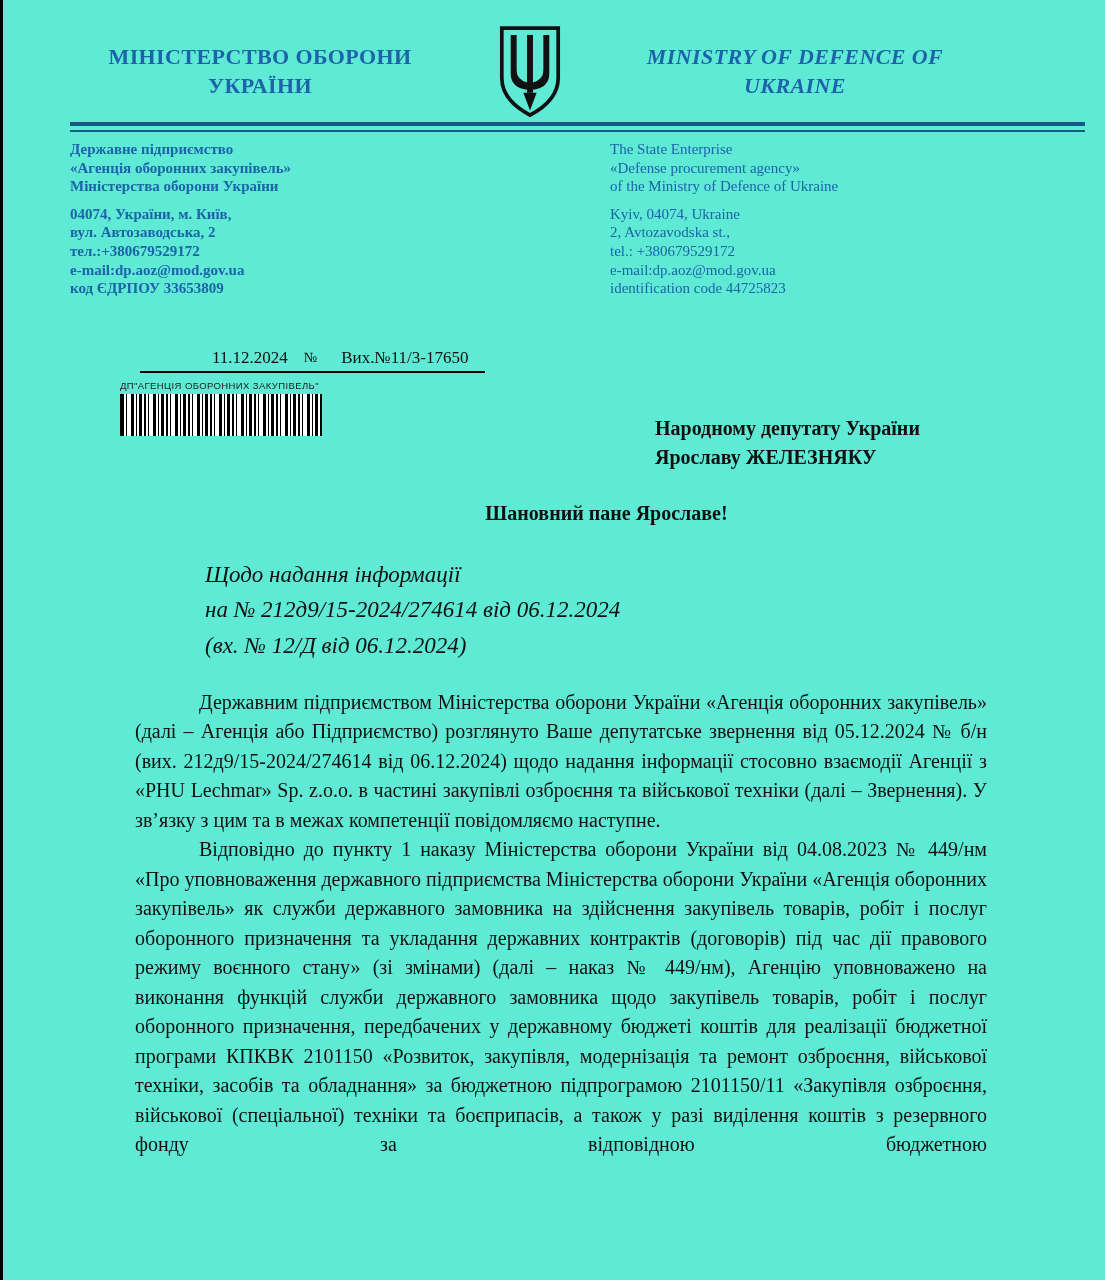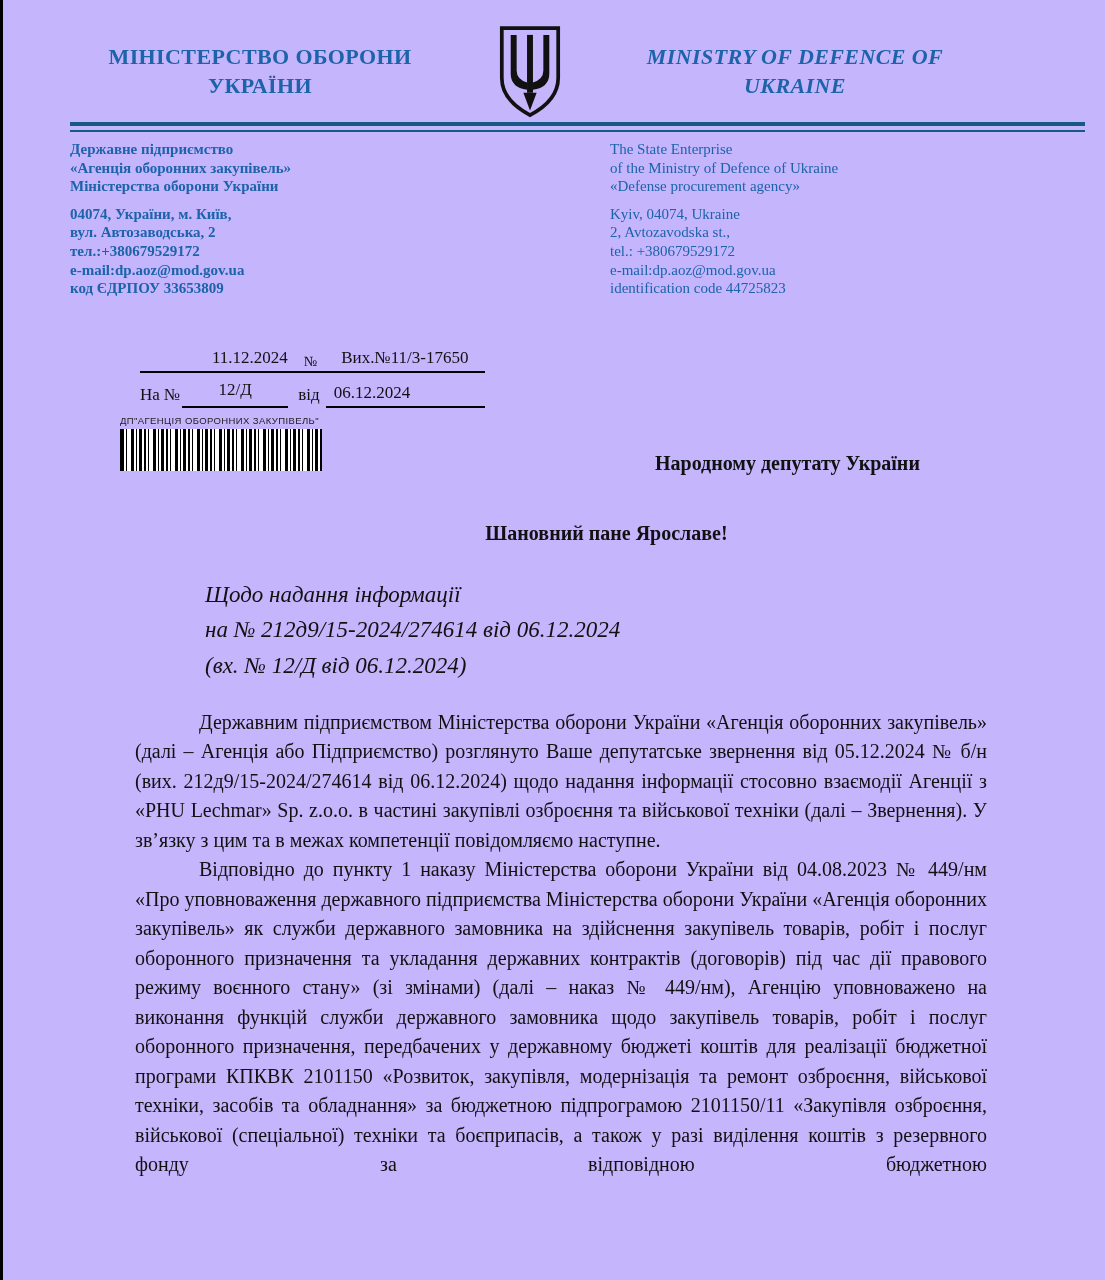--- a/index.html
+++ b/index.html
@@ -1,19 +1,19 @@
 <!DOCTYPE html>
 <html style="--letterhead-blue: #1c63a9; --rule-blue: #155a87; --text: #111111;"><head>
 <meta charset="utf-8">
 <style>
   * { margin:0; padding:0; box-sizing:border-box; }
   html,body { background:#ffffff; }
   .page {
     position:relative; width:1105px; height:1280px; margin:0 auto;
-    background:#c4b5fd; color:var(--text,#111);
+    background:#5eead4; color:var(--text,#111);
     font-family:"Liberation Serif", serif; overflow:hidden;
   }
   .scan-edge { position:absolute; left:0; top:0; width:3px; height:1280px; background:#000; }
 
   
   .letterhead { display:flex; align-items:center; padding:26px 70px 2px 70px; }
   .lh-title {
     color:var(--letterhead-blue,#1c63a9); font-weight:bold; font-size:22px;
     line-height:1.3; text-align:center; letter-spacing:0.4px;
   }
@@ -29,21 +29,21 @@
 
   
   .contacts { display:flex; padding:8px 70px 0 70px; color:var(--letterhead-blue,#1c63a9); font-size:15px; }
   .contact-col { text-align:left; line-height:1.24; }
   .contact-ua { width:380px; font-weight:bold; }
   .contact-en { width:425px; padding-right:55px; }
   .contact-name { margin-bottom:9px; }
 
   
   .ref-block { margin:50px 0 0 140px; width:345px; font-size:17px; }
-  .ref-row1 { display:flex; align-items:flex-end; border-bottom:2px solid #000; padding-bottom:3px; }
+  .ref-row1 { display:flex; align-items:flex-start; border-bottom:2px solid #000; padding-bottom:3px; }
   .ref-out-date { margin-left:72px; }
   .ref-no-sign { margin-left:16px; font-size:14px; position:relative; top:2px; }
   .ref-out-number { margin-left:24px; }
   .ref-row2 { display:flex; align-items:flex-end; margin-top:10px; }
   .ref-na { padding-bottom:3px; white-space:nowrap; }
   .ref-in-number { width:112px; border-bottom:2px solid #000; text-align:center; margin-left:2px; }
   .ref-in-number span { position:relative; top:-6px; display:inline-block; }
   .ref-vid { padding:0 6px 3px 10px; white-space:nowrap; }
   .ref-in-date { width:168px; border-bottom:2px solid #000; text-align:left; padding:0 0 3px 8px; }
 
@@ -59,21 +59,21 @@
     background:repeating-linear-gradient(90deg,
       #000 0px,#000 2px,#fff 2px,#fff 4px,
       #000 4px,#000 5px,#fff 5px,#fff 9px,
       #000 9px,#000 12px,#fff 12px,#fff 14px,
       #000 14px,#000 15px,#fff 15px,#fff 17px,
       #000 17px,#000 20px,#fff 20px,#fff 22px);
     border-left:2px solid #000; border-right:2px solid #000;
   }
   .recipient { margin-left:285px; margin-top:34px; font-weight:bold; font-size:20px; line-height:1.45; }
 
-  .salutation { margin-top:44px; padding-left:108px; text-align:center; font-weight:bold; font-size:20px; }
+  .salutation { margin-top:30px; padding-left:108px; text-align:center; font-weight:bold; font-size:20px; }
 
   .subject { margin:32px 0 0 205px; font-style:italic; font-size:23px; line-height:1.55; }
 
   .body-text { margin:24px 118px 0 135px; text-align:justify; font-size:20px; line-height:1.475; }
   .body-text p { text-indent:64px; }
   .body-text p.cut { text-align-last:justify; }
 </style>
 </head>
 <body>
 
@@ -110,54 +110,49 @@
         <div>вул. Автозаводська, 2</div>
         <div>тел.:+380679529172</div>
         <div>e-mail:dp.aoz@mod.gov.ua</div>
         <div>код ЄДРПОУ 33653809</div>
       </div>
     </div>
     <div class="lh-emblem"></div>
     <div class="contact-col contact-en">
       <div class="contact-name">
         <div>The State Enterprise</div>
+        <div>«Defense procurement agency»</div>
         <div>of the Ministry of Defence of Ukraine</div>
-        <div>«Defense procurement agency»</div>
       </div>
       <div class="contact-addr">
         <div>Kyiv, 04074, Ukraine</div>
         <div>2, Avtozavodska st.,</div>
         <div>tel.: +380679529172</div>
         <div>e-mail:dp.aoz@mod.gov.ua</div>
         <div>identification code 44725823</div>
       </div>
     </div>
   </div>
 
   <div class="ref-block">
     <div class="ref-row1">
       <span class="ref-out-date">11.12.2024</span>
       <span class="ref-no-sign">№</span>
       <span class="ref-out-number">Вих.№11/3-17650</span>
     </div>
-    <div class="ref-row2">
-      <span class="ref-na">На №</span>
-      <span class="ref-in-number"><span>12/Д</span></span>
-      <span class="ref-vid">від</span>
-      <span class="ref-in-date">06.12.2024</span>
-    </div>
   </div>
 
   <div class="mid-row">
     <div class="barcode-col">
       <div class="barcode-caption">ДП"АГЕНЦІЯ ОБОРОННИХ ЗАКУПІВЕЛЬ"</div>
       <div class="barcode"></div>
     </div>
     <div class="recipient">
       <div>Народному депутату України</div>
+      <div>Ярославу ЖЕЛЕЗНЯКУ</div>
     </div>
   </div>
 
   <div class="salutation">Шановний пане Ярославе!</div>
 
   <div class="subject">
     <div>Щодо надання інформації</div>
     <div>на № 212д9/15-2024/274614 від 06.12.2024</div>
     <div>(вх. № 12/Д від 06.12.2024)</div>
   </div>

